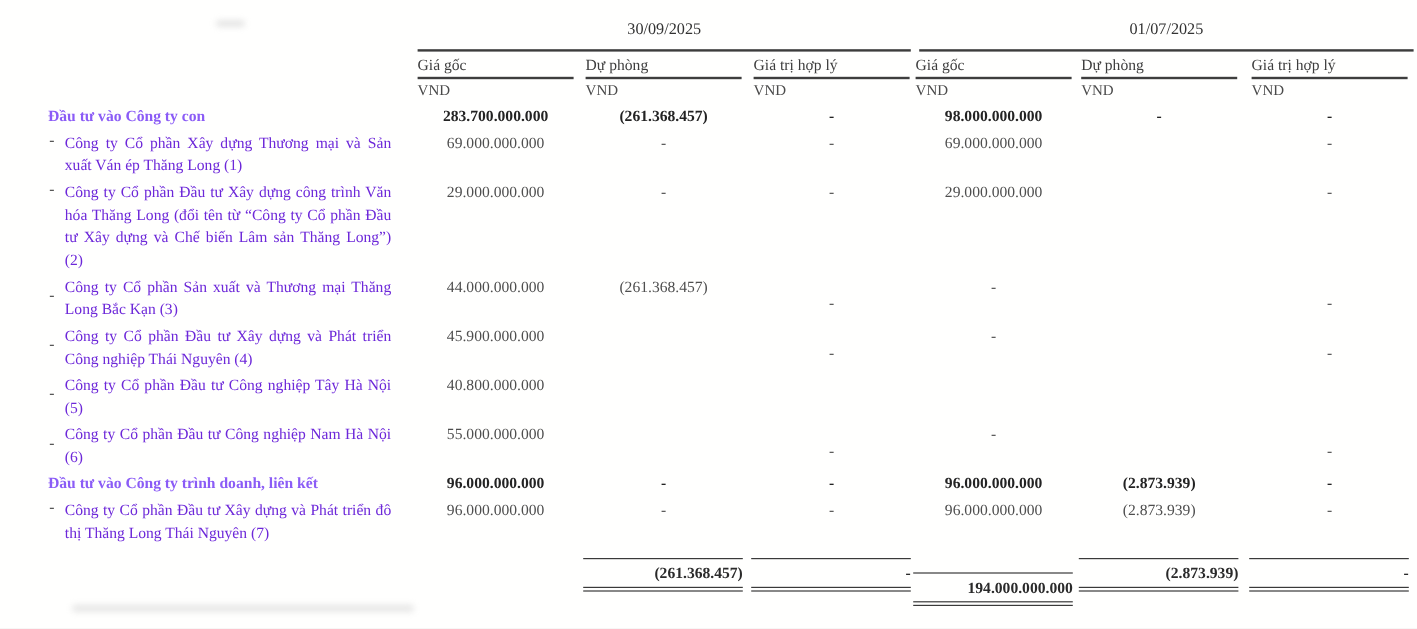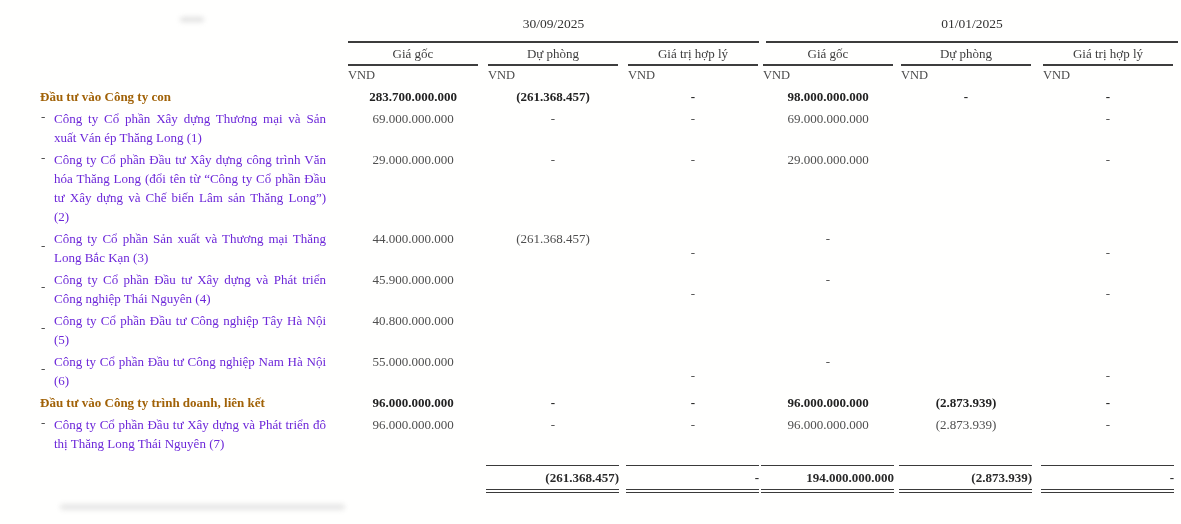--- a/index.html
+++ b/index.html
@@ -9,72 +9,72 @@
     font-family:"Liberation Serif","DejaVu Serif",serif;
     color:#434343;
   }
   
   .date { position:absolute; top:16px; font-size:13.5px; text-align:center; color:#333; }
   .d1 { left:348px; width:411px; }
   .d2 { left:766px; width:412px; }
   .grpline { position:absolute; top:41px; height:2px; background:#3c3c3c; }
   .g1 { left:348px; width:411px; }
   .g2 { left:766px; width:412px; }
-  .colhead { position:absolute; top:46px; text-align:center; font-size:13px; color:#3d3d3d; }
+  .colhead { position:absolute; top:46px; text-align:left; font-size:13px; color:#3d3d3d; }
   .colline { position:absolute; top:64px; height:1.6px; background:#3e3e3e; }
   .vnd { position:absolute; top:68px; text-align:left; font-size:12.5px; color:#4a4a4a; }
   
   .x0 { left:348px;  width:130px; }
   .x1 { left:488px;  width:130px; }
   .x2 { left:628px;  width:130px; }
   .x3 { left:763px;  width:130px; }
   .x4 { left:901px;  width:130px; }
   .x5 { left:1043px; width:130px; }
   
   #flow { position:absolute; left:0; top:87px; width:1181px; }
   .row { position:relative; margin-bottom:3px; min-height:19px; }
   .row .label {
     margin-left:54px; width:272px; text-align:justify;
     font-size:13px; line-height:19px; color:#6d28d9;
   }
-  .row.bold .label { margin-left:40px; width:286px; font-weight:bold; color:#a16207; }
+  .row.bold .label { margin-left:40px; width:286px; font-weight:bold; color:#8b5cf6; }
   .bullet { position:absolute; left:41px; top:0; font-size:13px; color:#474747; }
   .bullet.mid { top:9px; }
   .cell { position:absolute; top:1px; text-align:center; font-size:13px; line-height:17px; color:#4e4e4e; }
   .cell.low { top:15px; }
   .row.bold .cell { font-weight:bold; color:#232323; }
   
   .totals { position:relative; margin-top:12px; height:32px; }
   .seg {
     position:absolute; top:0; text-align:right;
     border-top:1.6px solid #3a3a3a; border-bottom:4px double #3a3a3a;
     padding:2px 0;
     font-size:13px; font-weight:bold; color:#2a2a2a; line-height:19px;
   }
   .t0 { left:346px;  width:133px; }
   .t1 { left:486px;  width:133px; }
   .t2 { left:626px;  width:133px; }
-  .t3 { left:761px;  width:133px; }
+  .t3 { left:761px;  width:133px;margin-top:12px; }
   .t4 { left:899px;  width:133px; }
   .t5 { left:1041px; width:133px; }
   
   .smudge { position:absolute; background:#c9c9c9; filter:blur(2.5px); border-radius:3px; }
   .s1 { left:180px; top:17px; width:24px; height:5px; opacity:.55; }
   .s2 { left:60px;  top:504px; width:285px; height:6px; opacity:.45; }
 </style>
 </head>
 <body>
 
 <div class="page">
 
   <div class="smudge s1"></div>
   <div class="smudge s2"></div>
 
   <div class="date d1">30/09/2025</div>
-  <div class="date d2">01/01/2025</div>
+  <div class="date d2">01/07/2025</div>
   <div class="grpline g1"></div>
   <div class="grpline g2"></div>
 
   <div class="colhead x0">Giá gốc</div>
   <div class="colhead x1">Dự phòng</div>
   <div class="colhead x2">Giá trị hợp lý</div>
   <div class="colhead x3">Giá gốc</div>
   <div class="colhead x4">Dự phòng</div>
   <div class="colhead x5">Giá trị hợp lý</div>
 

